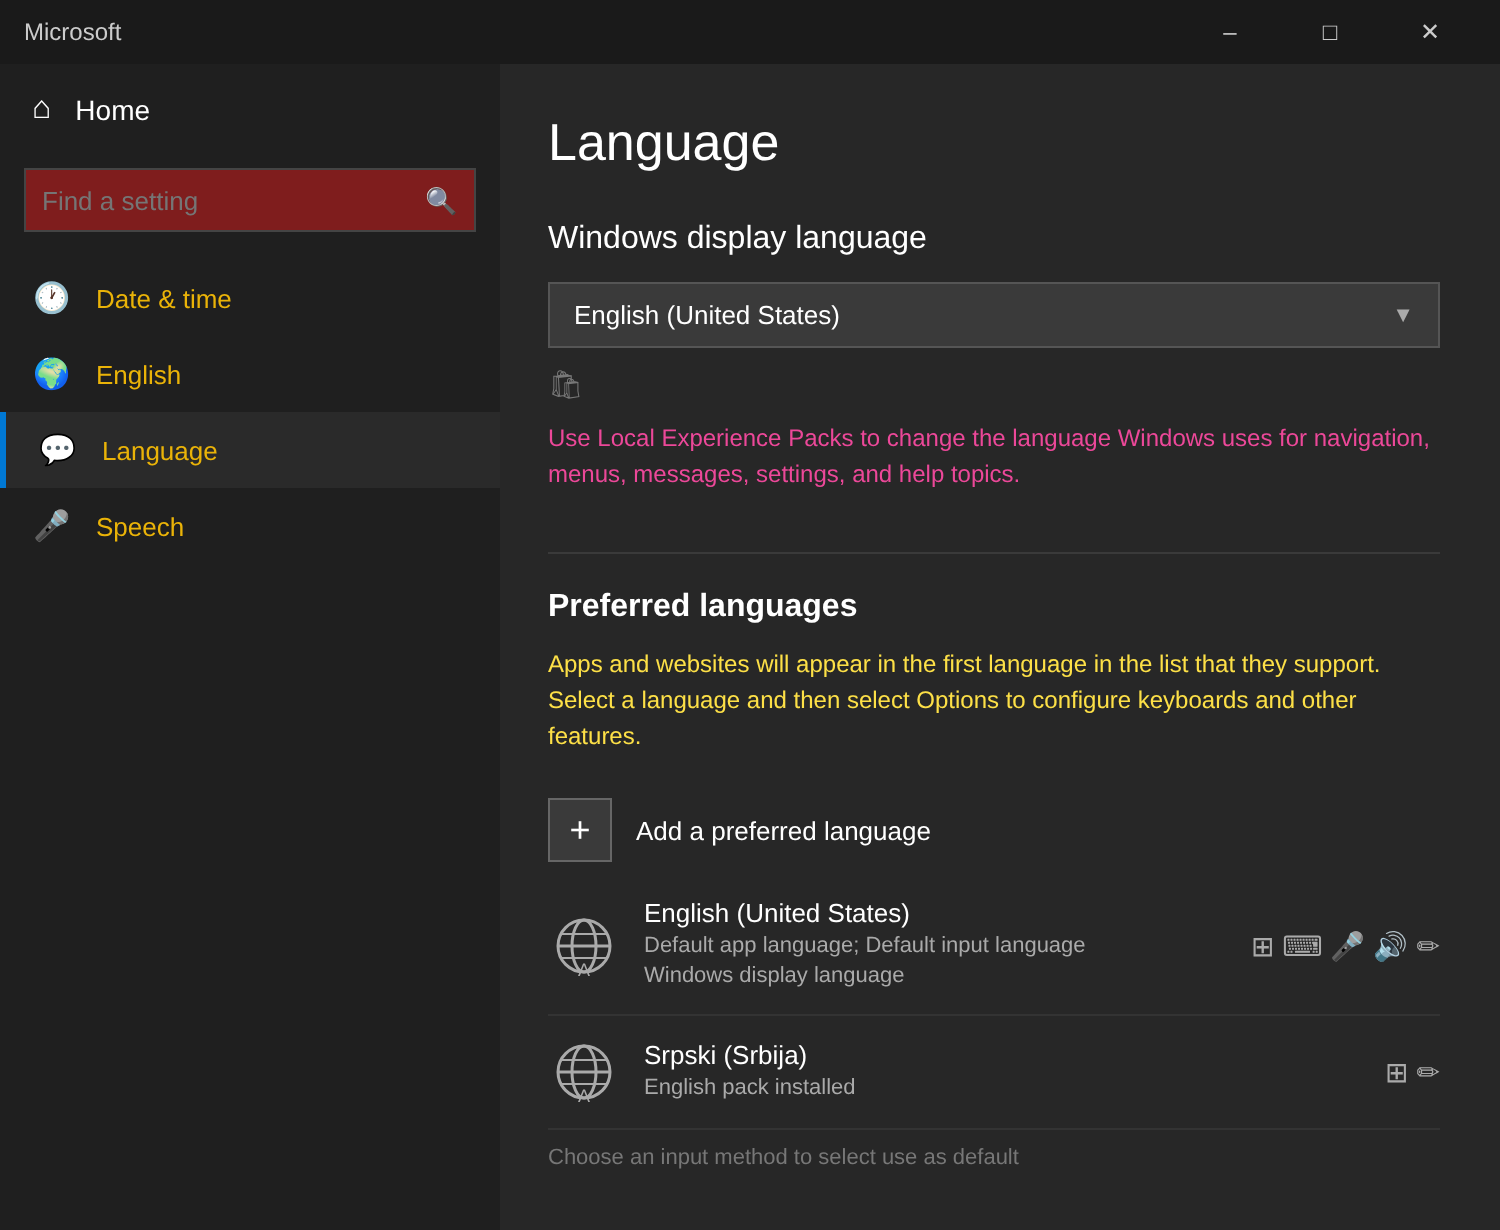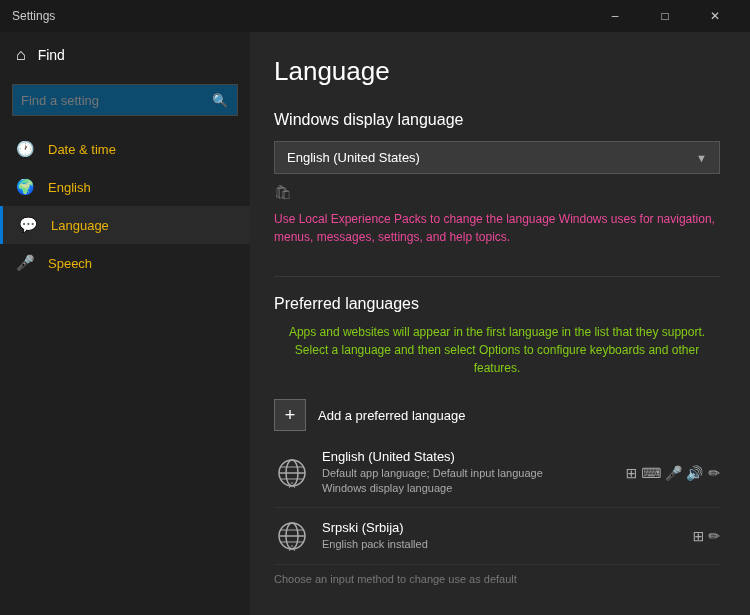--- a/index.html
+++ b/index.html
@@ -73,21 +73,21 @@
       font-size: 14px;
       color: #fff;
     }
     
     .search-container {
       padding: 6px 12px 14px 12px;
     }
     .search-box {
       display: flex;
       align-items: center;
-      background: #0c4a6e;
+      background: #7f1d1d;
       border: 1px solid #444;
       height: 32px;
       padding: 0 8px;
     }
     .search-input {
       background: transparent;
       border: none;
       outline: none;
       color: #aaa;
       font-size: 13px;
@@ -186,30 +186,29 @@
       margin-bottom: 30px;
     }
     .divider {
       border: none;
       border-top: 1px solid #3a3a3a;
       margin: 0 0 18px 0;
     }
     
     .pref-section-title {
       font-size: 16px;
-      font-weight: 400;
+      font-weight: 700;
       color: #fff;
       margin-bottom: 10px;
     }
     .pref-description {
       font-size: 12px;
-      color: #84cc16;
+      color: #fde047;
       line-height: 1.5;
       margin-bottom: 14px;
-      text-align: center;
     }
     
     .add-lang-btn {
       display: flex;
       align-items: center;
       gap: 12px;
       padding: 8px 0;
       cursor: pointer;
       background: transparent;
       border: none;
@@ -277,35 +276,35 @@
       font-size: 11px;
       color: #777;
       margin-top: 8px;
       margin-bottom: 18px;
     }
   </style>
 </head>
 <body>
 
 <div class="titlebar">
-  <span class="titlebar-title">Settings</span>
+  <span class="titlebar-title">Microsoft</span>
   <div class="titlebar-controls">
     <button class="titlebar-btn">–</button>
     <button class="titlebar-btn">□</button>
     <button class="titlebar-btn">✕</button>
   </div>
 </div>
 
 <div class="app-container">
 
   <div class="sidebar">
 
     <div class="sidebar-home">
       <span class="home-icon">⌂</span>
-      <span class="sidebar-home-label">Find</span>
+      <span class="sidebar-home-label">Home</span>
     </div>
 
     <div class="search-container">
       <div class="search-box">
         <input class="search-input" type="text" placeholder="Find a setting" style="">
         <span class="search-icon-wrap">🔍</span>
       </div>
     </div>
 
 
@@ -399,17 +398,17 @@
       <div class="lang-info">
         <div class="lang-name">Srpski (Srbija)</div>
         <div class="lang-subtitle">English pack installed</div>
       </div>
       <div class="lang-icons">
         <span class="lang-icon-item">⊞</span>
         <span class="lang-icon-item">✏</span>
       </div>
     </div>
 
-    <p class="input-default-hint">Choose an input method to change use as default</p>
+    <p class="input-default-hint">Choose an input method to select use as default</p>
 
   </div>
 
 </div>
 
 </body></html>

